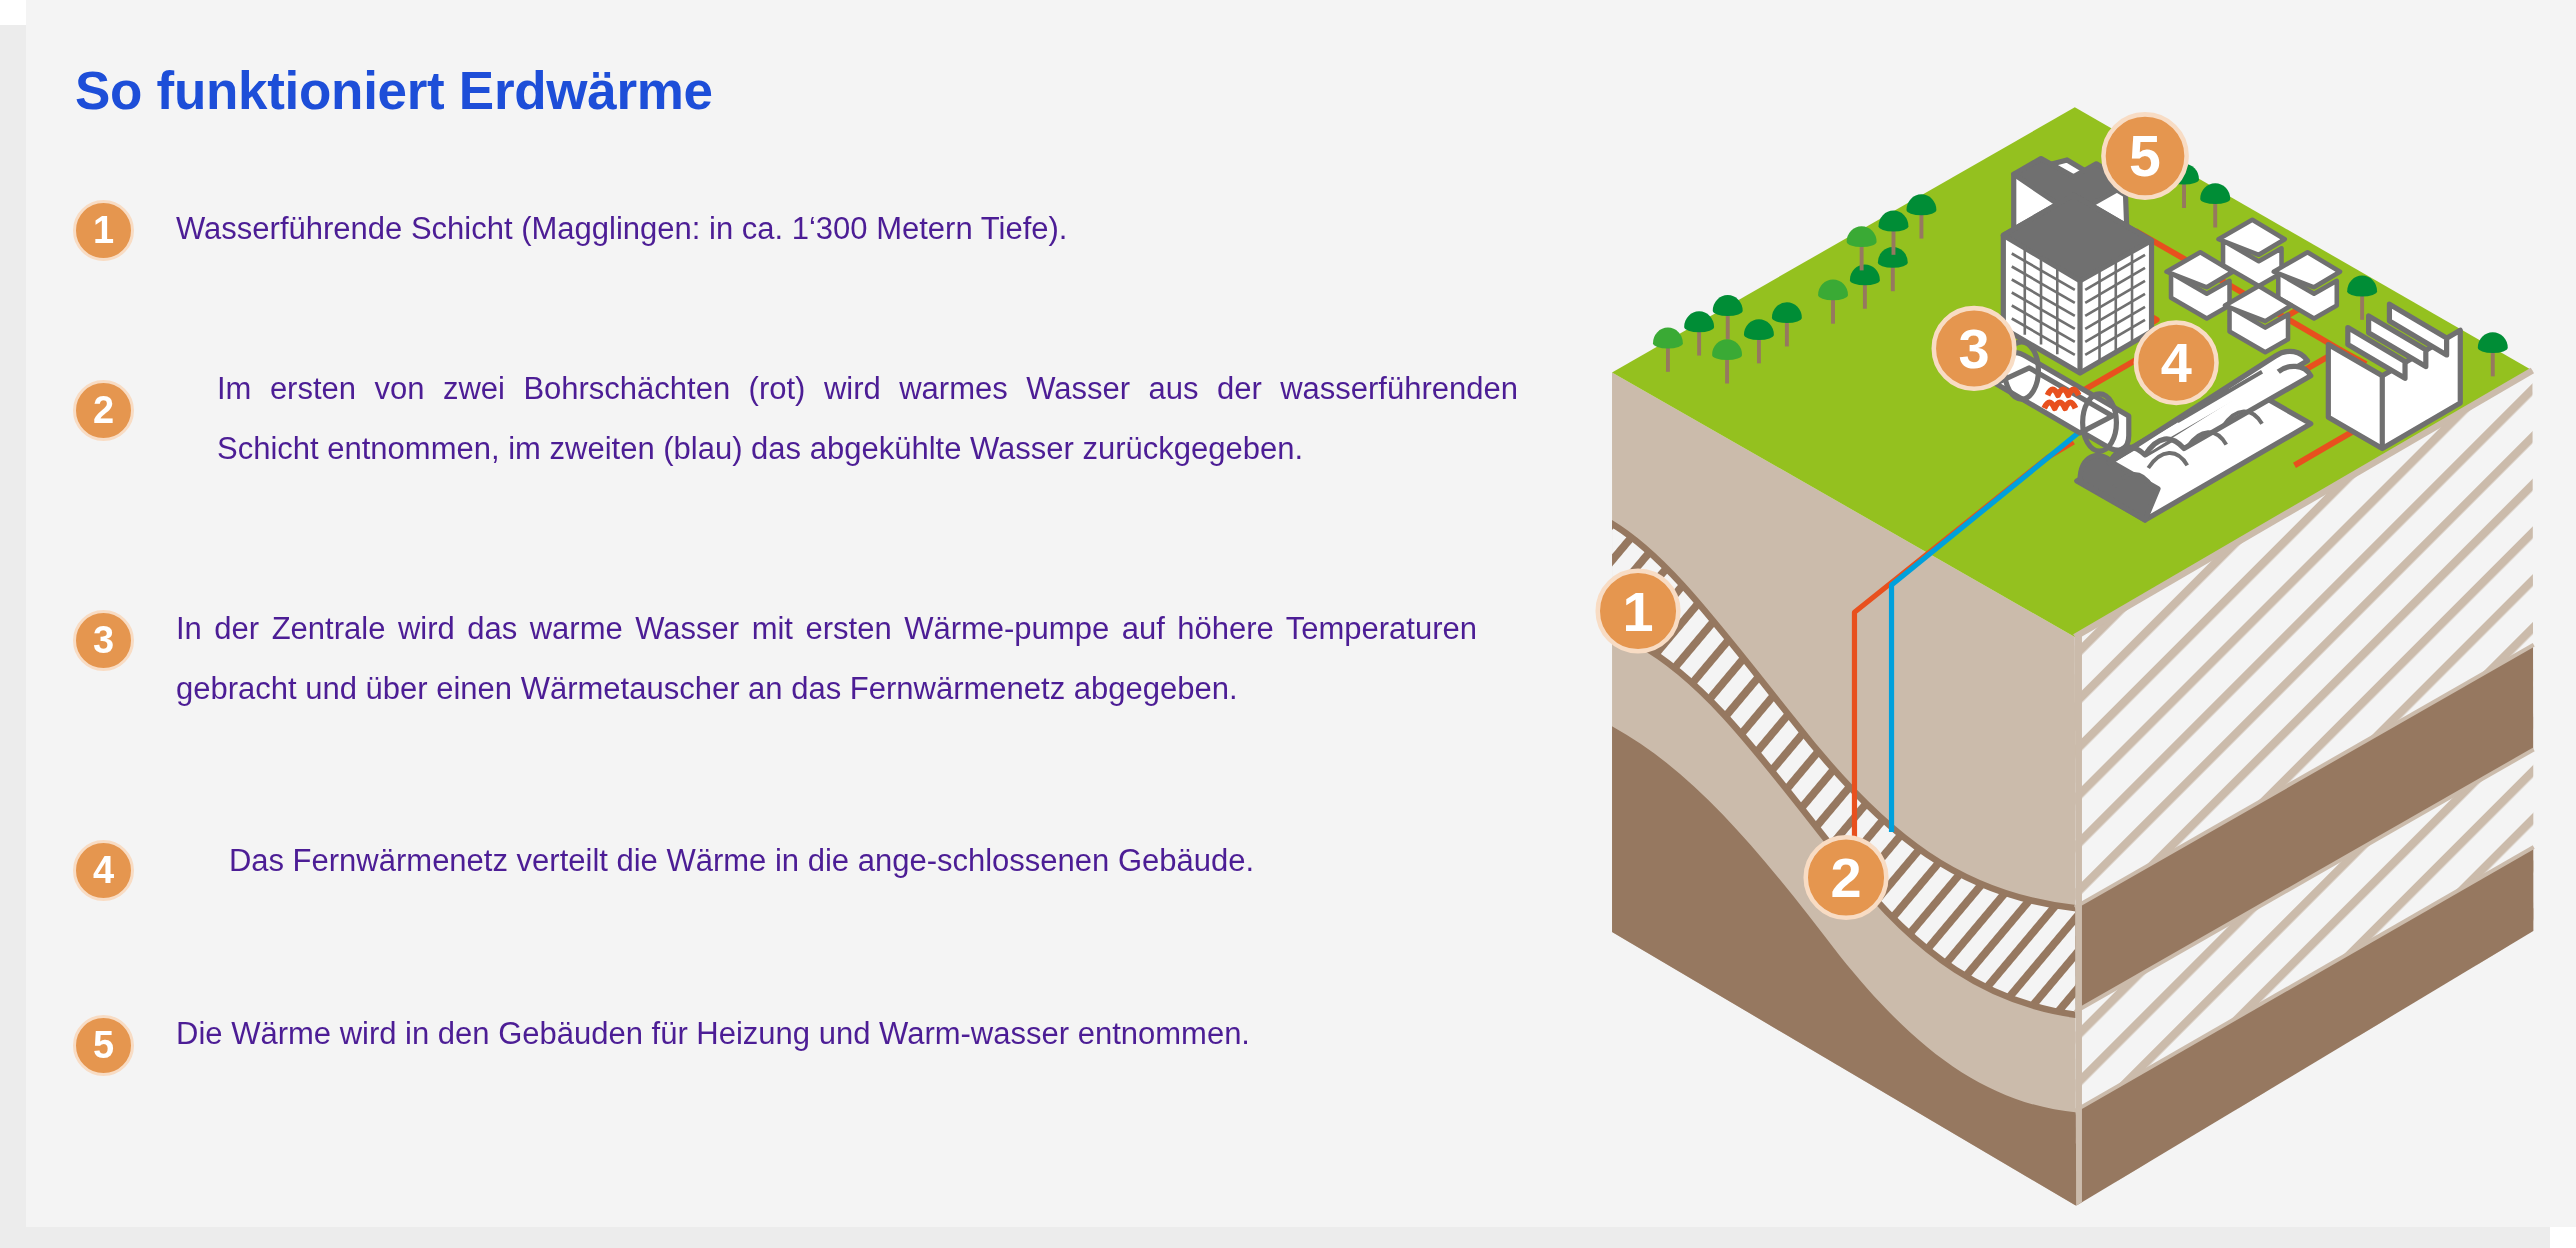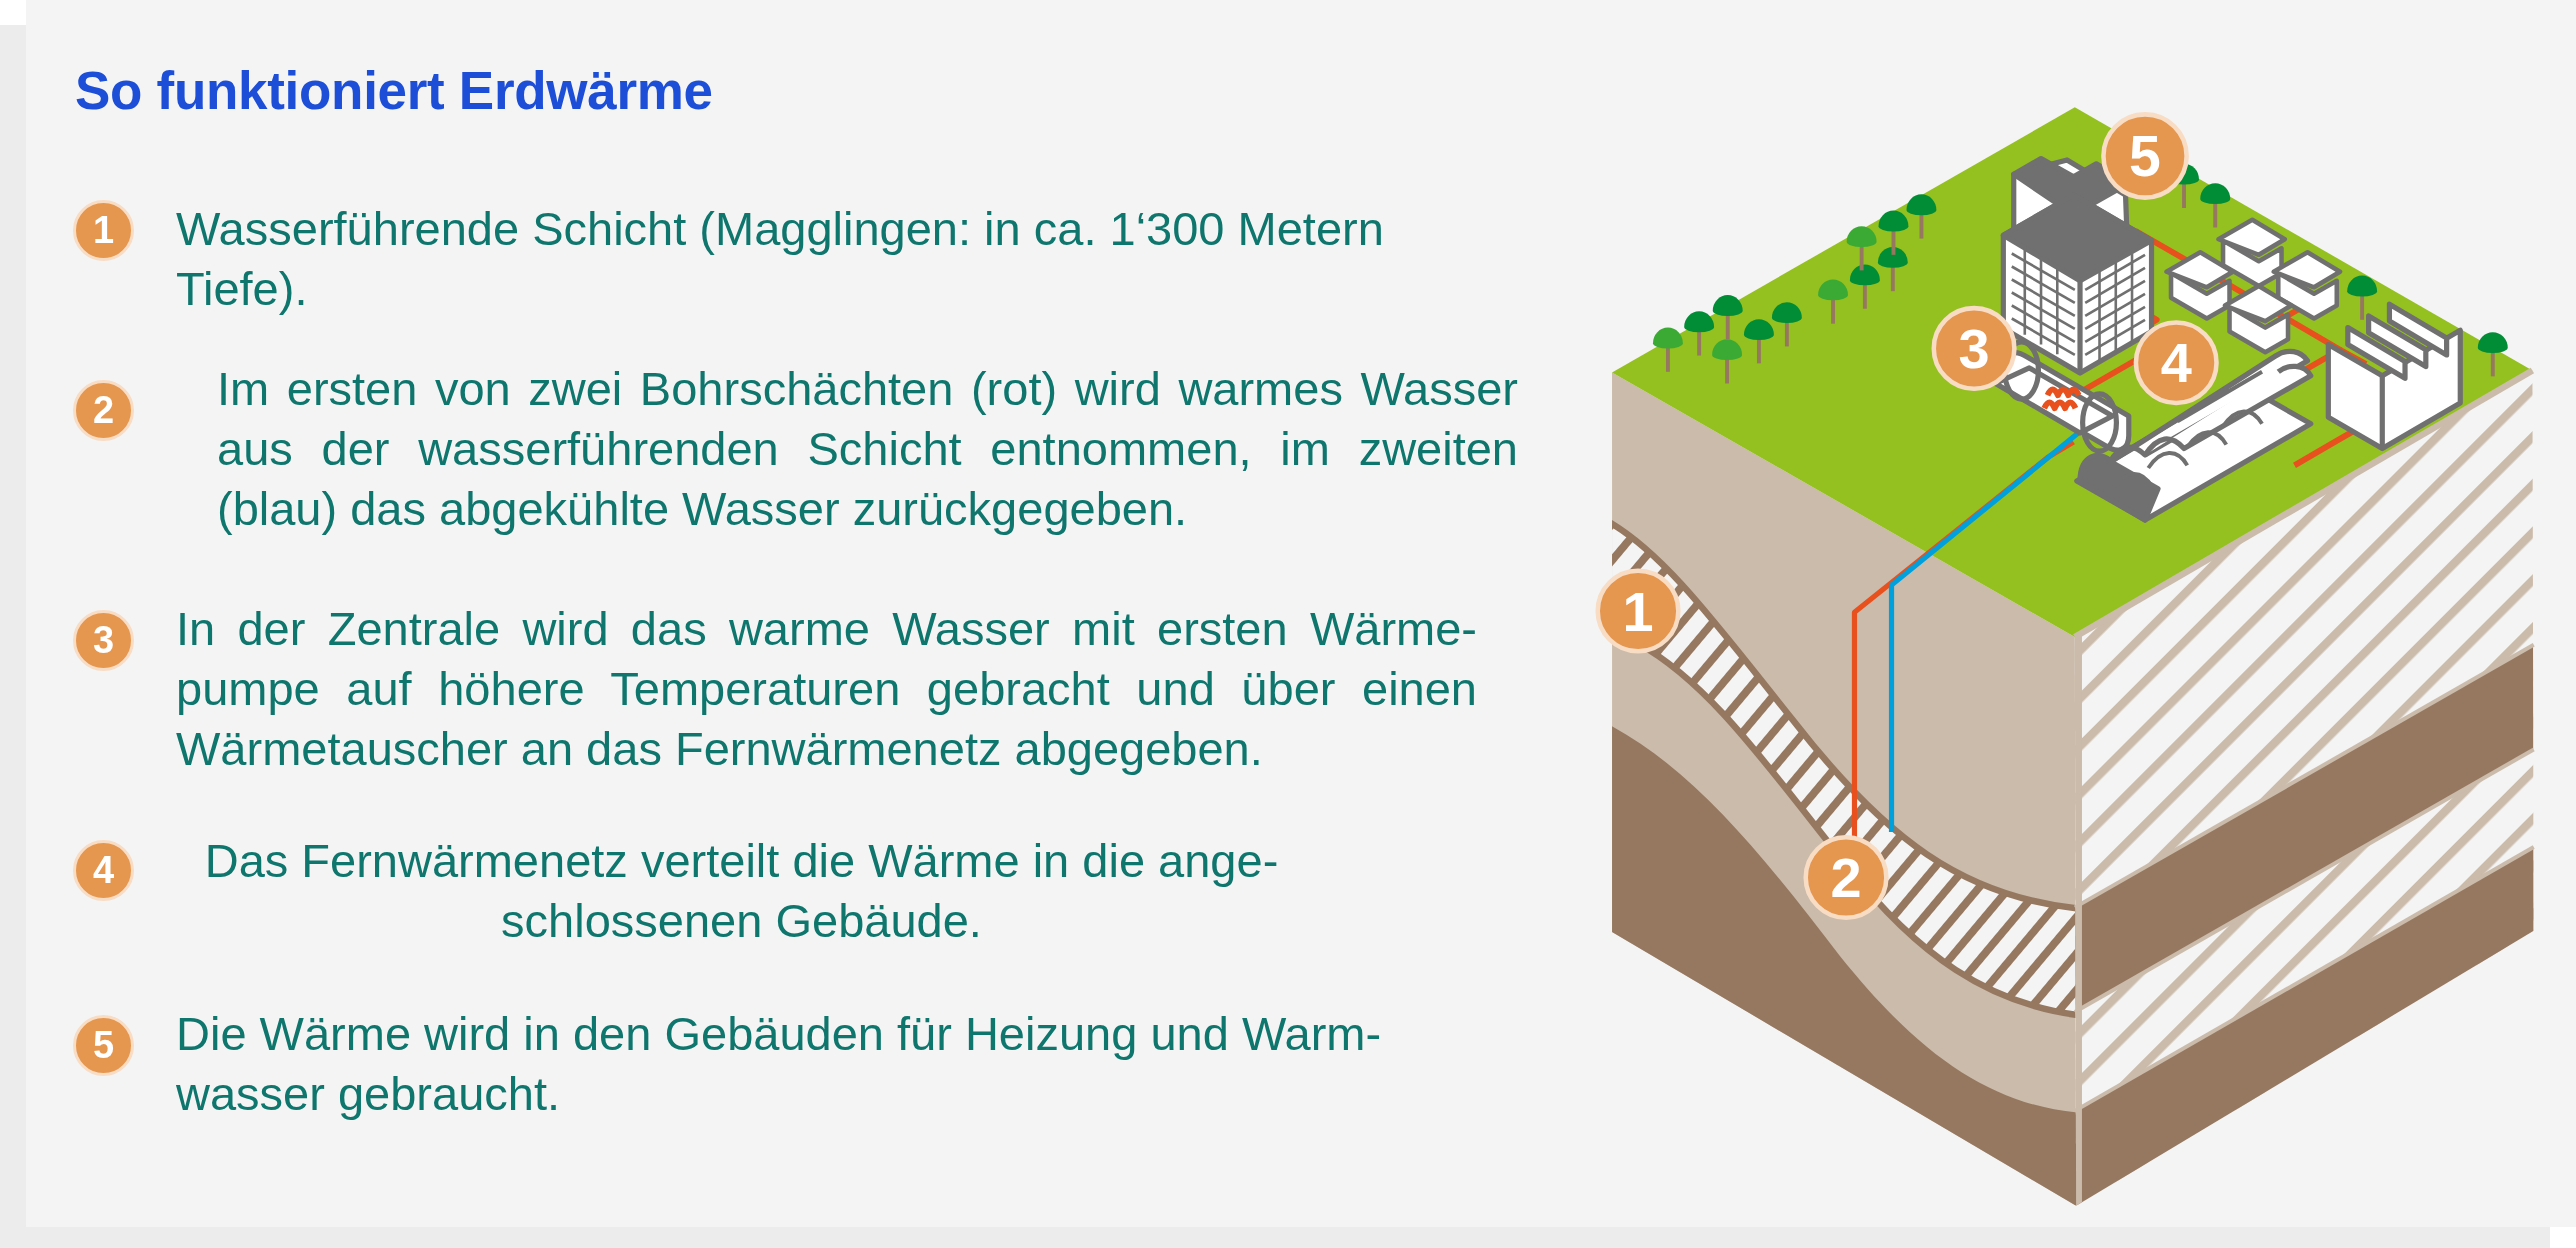--- a/index.html
+++ b/index.html
@@ -20,21 +20,21 @@
     white-space: nowrap;
   }
   .item { position: absolute; left: 0; width: 1495px; }
   .badge {
     position: absolute; width: 55px; height: 55px; border-radius: 50%;
     background: #e5964f; border: 3.3px solid #f8dcc4;
     color: #fff; font-weight: bold; font-size: 38px; line-height: 55px; text-align: center;
   }
   .item-text {
     position: absolute; left: 176px; width: 1301px; margin: 0;
-    font-size: 47px; line-height: 60px; color: #0f766e;
+    font-size: 31px; line-height: 60px; color: #4c1d95;
   }
   .justify { text-align: justify; text-align-last: left; }
   .diagram { position: absolute; left: 0; top: 0; width: 2576px; height: 1248px; pointer-events: none; }
 </style>
 </head>
 <body>
 
 <div class="topstrip"></div>
 <div class="panel"></div>
 <div class="corner"></div>
@@ -52,21 +52,21 @@
 <div class="item" style="top:0">
   <div class="badge" style="left:73px; top:610px;">3</div>
   <p class="item-text justify" style="top:599px;">In der Zentrale wird das warme Wasser mit ersten Wärme-pumpe auf höhere Temperaturen gebracht und über einen Wärmetauscher an das Fernwärmenetz abgegeben.</p>
 </div>
 <div class="item" style="top:0">
   <div class="badge" style="left:73px; top:840px;">4</div>
   <p class="item-text" style="top:831px; width:1131px;text-align:center;">Das Fernwärmenetz verteilt die Wärme in die ange-schlossenen Gebäude.</p>
 </div>
 <div class="item" style="top:0">
   <div class="badge" style="left:73px; top:1015px;">5</div>
-  <p class="item-text" style="top:1004px; width:1274px;">Die Wärme wird in den Gebäuden für Heizung und Warm-wasser gebraucht.</p>
+  <p class="item-text" style="top:1004px; width:1274px;">Die Wärme wird in den Gebäuden für Heizung und Warm-wasser entnommen.</p>
 </div>
 
 <svg class="diagram" viewBox="0 0 3963 1920" width="2576" height="1248" xmlns="http://www.w3.org/2000/svg">
   <defs>
     <pattern id="hatchRight" patternUnits="userSpaceOnUse" width="52" height="52" patternTransform="rotate(-45)">
       <rect width="52" height="52" fill="#f4f4f4"></rect>
       <rect x="0" y="0" width="52" height="13" fill="#cbbbab"></rect>
     </pattern>
     <pattern id="hatchAquifer" patternUnits="userSpaceOnUse" width="36" height="36" patternTransform="rotate(-50)">
       <rect width="36" height="36" fill="#f4f4f4"></rect>

